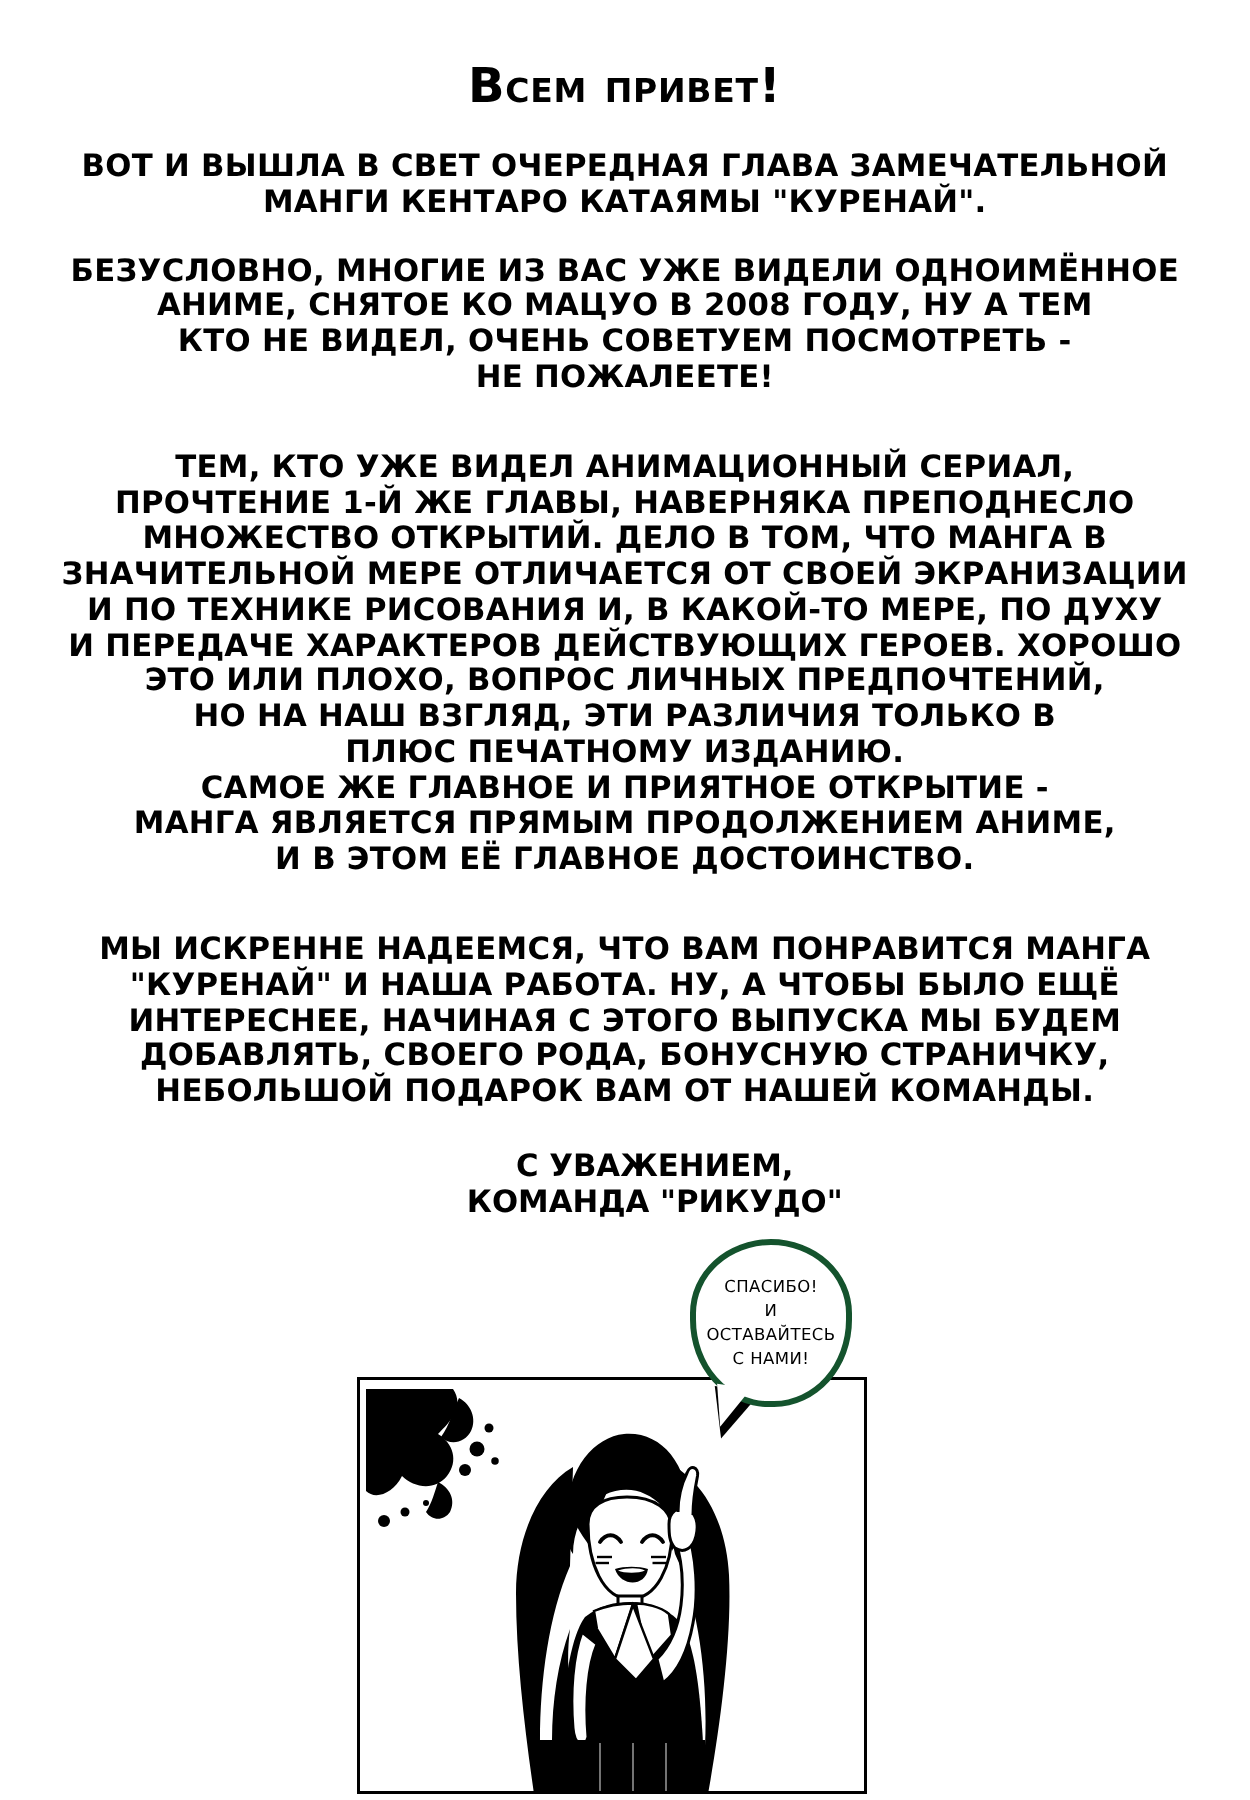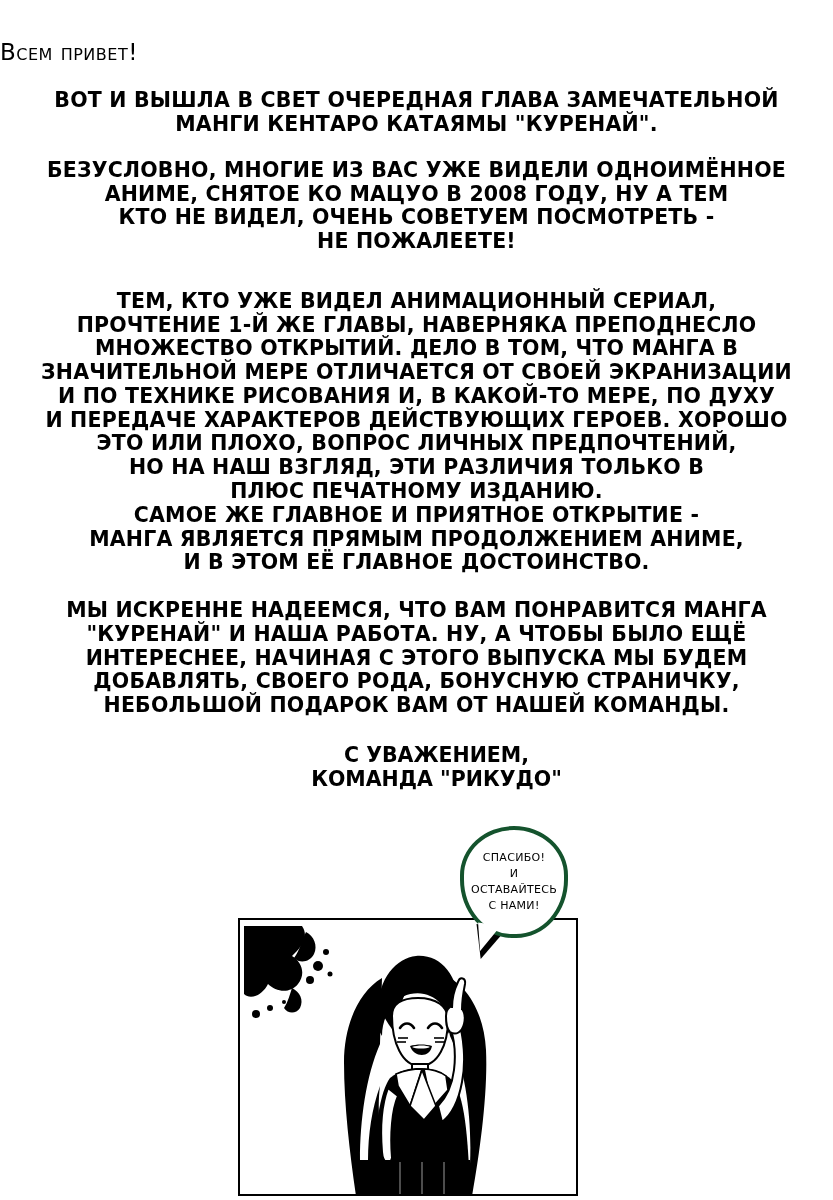--- a/index.html
+++ b/index.html
@@ -17,24 +17,24 @@
     overflow: hidden;
   }
   .page {
     width: 833px;
     height: 1200px;
     position: relative;
     background: #fff;
     padding: 0;
   }
   .title {
-    text-align: left;
-    font-family: "DejaVu Sans", sans-serif;
-    font-weight: normal;
-    font-size: 23px;
+    text-align: center;
+    font-family: "DejaVu Sans", sans-serif;
+    font-weight: bold;
+    font-size: 32px;
     letter-spacing: 0.5px;
     margin: 40px 0 0 0;
     padding: 0;
     line-height: 1.1;
     font-variant: small-caps;
   }
   .body-text {
     margin: 0 auto;
     width: 770px;
     text-align: center;
@@ -49,21 +49,21 @@
     margin: 0;
     padding: 0;
     font-variant: small-caps;
     white-space: pre-line;
     text-transform: uppercase;
   }
   .para.p1 { margin-top: 24px; }
   .para.p2 { margin-top: 22px; }
   .para.p3 { margin-top: 36px; }
   .para.p4 { }
-  .para.p5 { margin-top: 24px; }
+  .para.p5 { margin-top: 36px; }
   .signature {
     margin-top: 26px;
     text-align: center;
     font-family: "DejaVu Sans", sans-serif;
     font-weight: bold;
     font-size: 20.5px;
     line-height: 1.16;
     font-variant: small-caps;
     white-space: pre-line;
     text-transform: uppercase;

